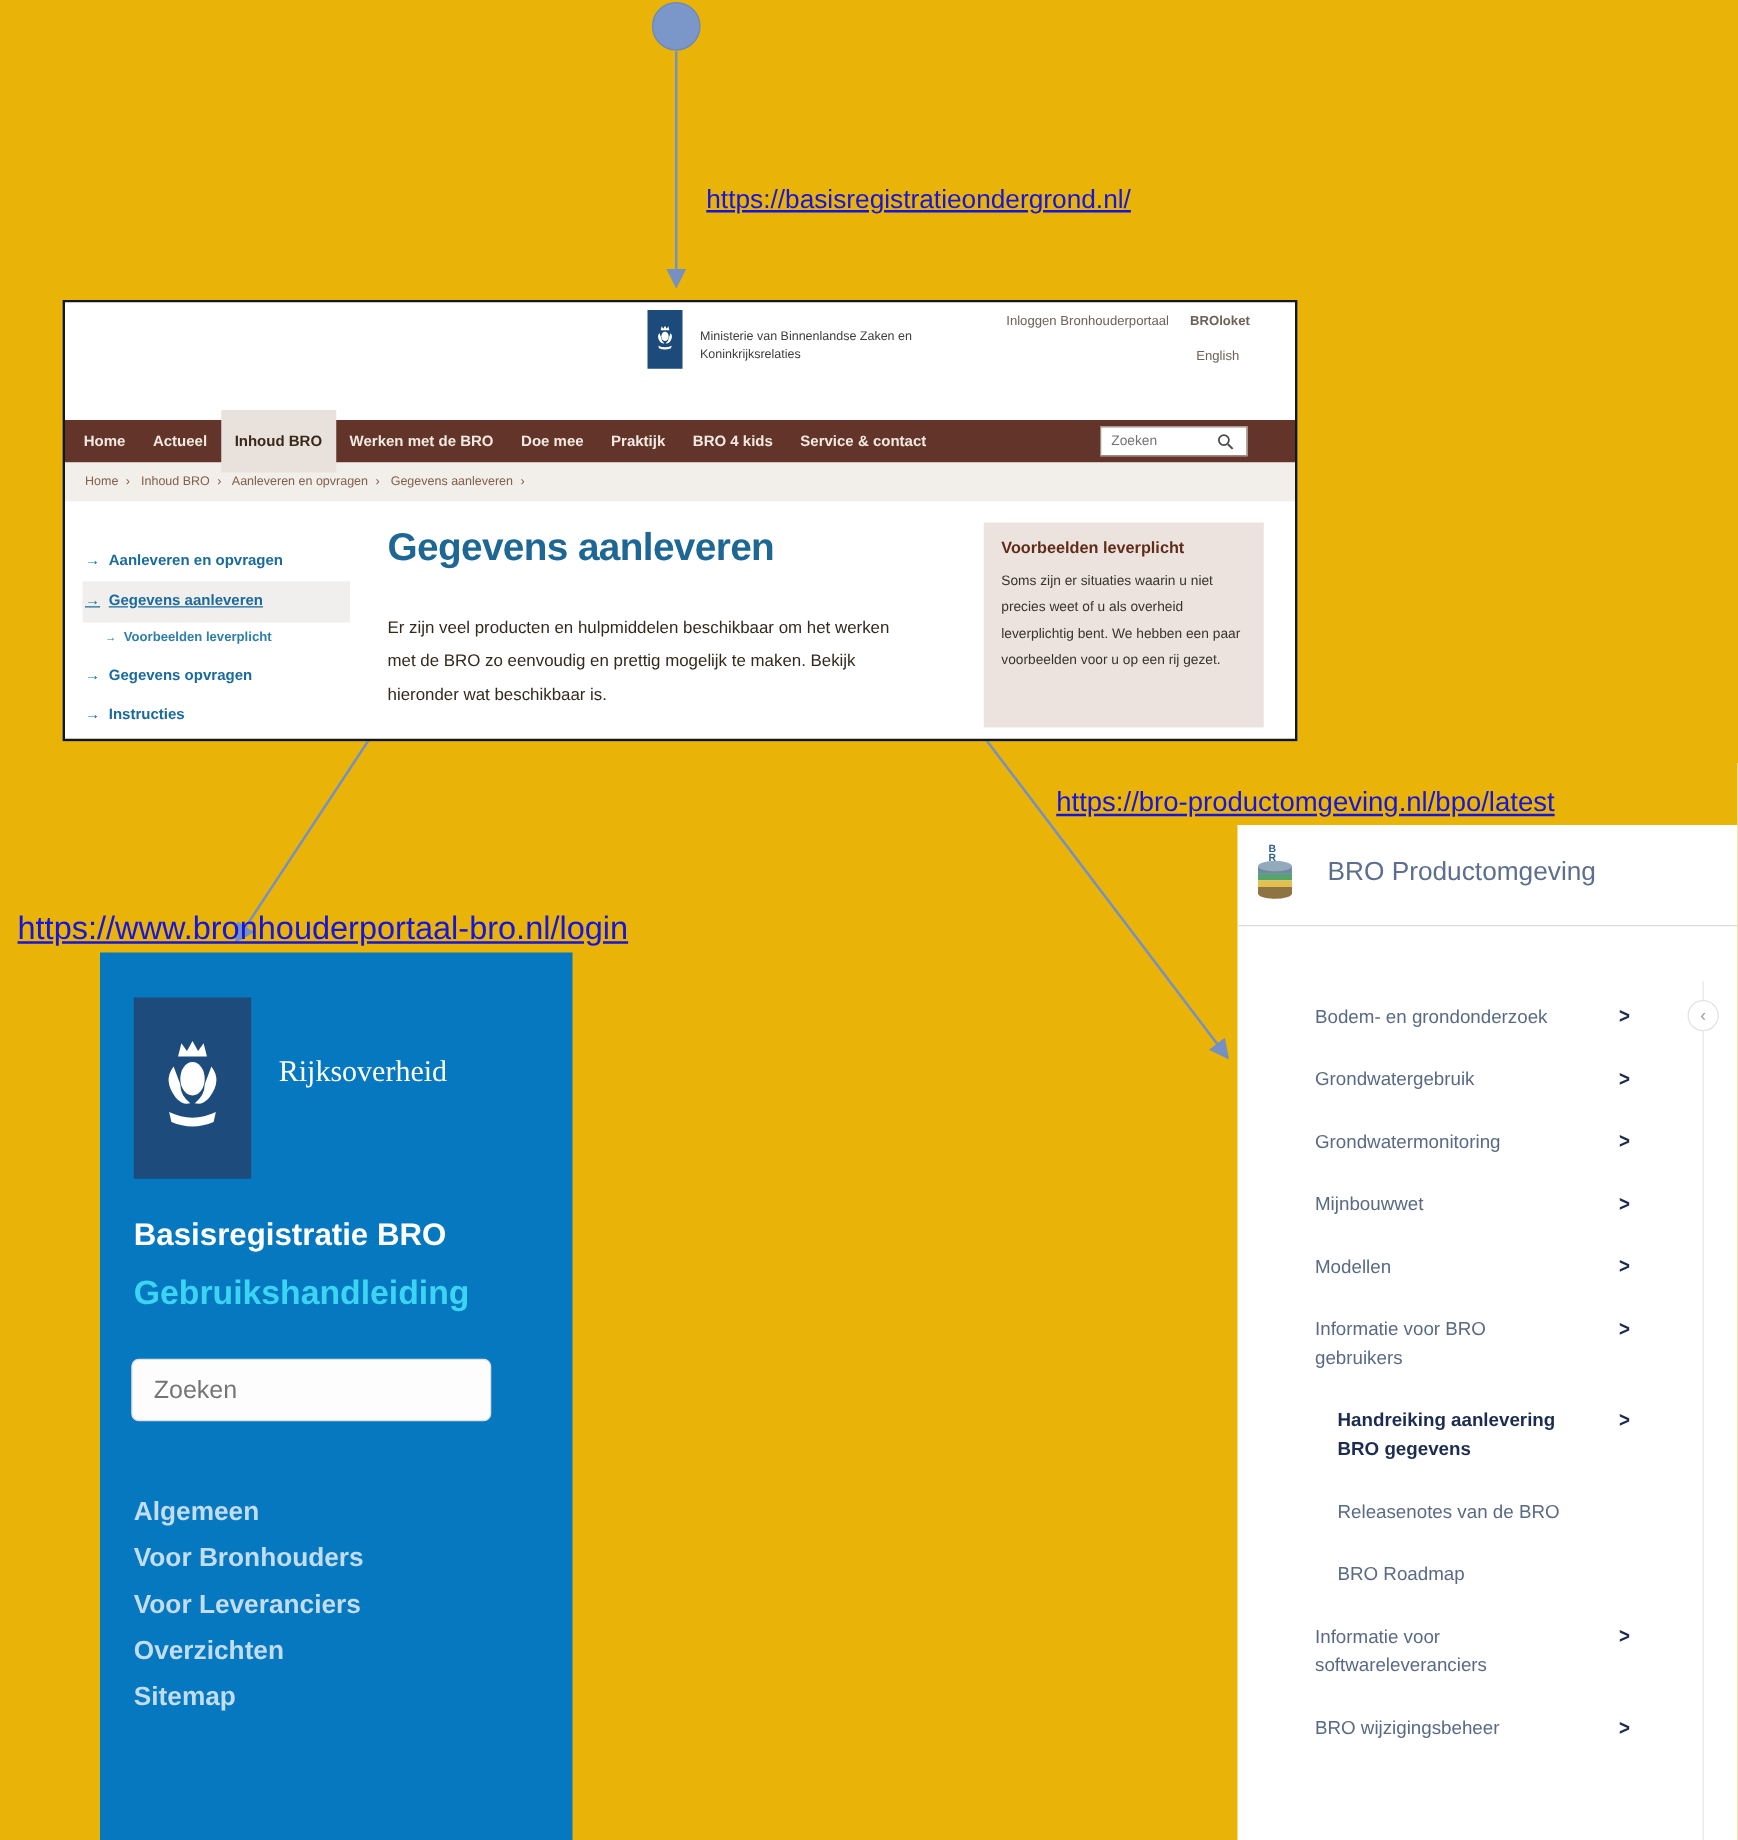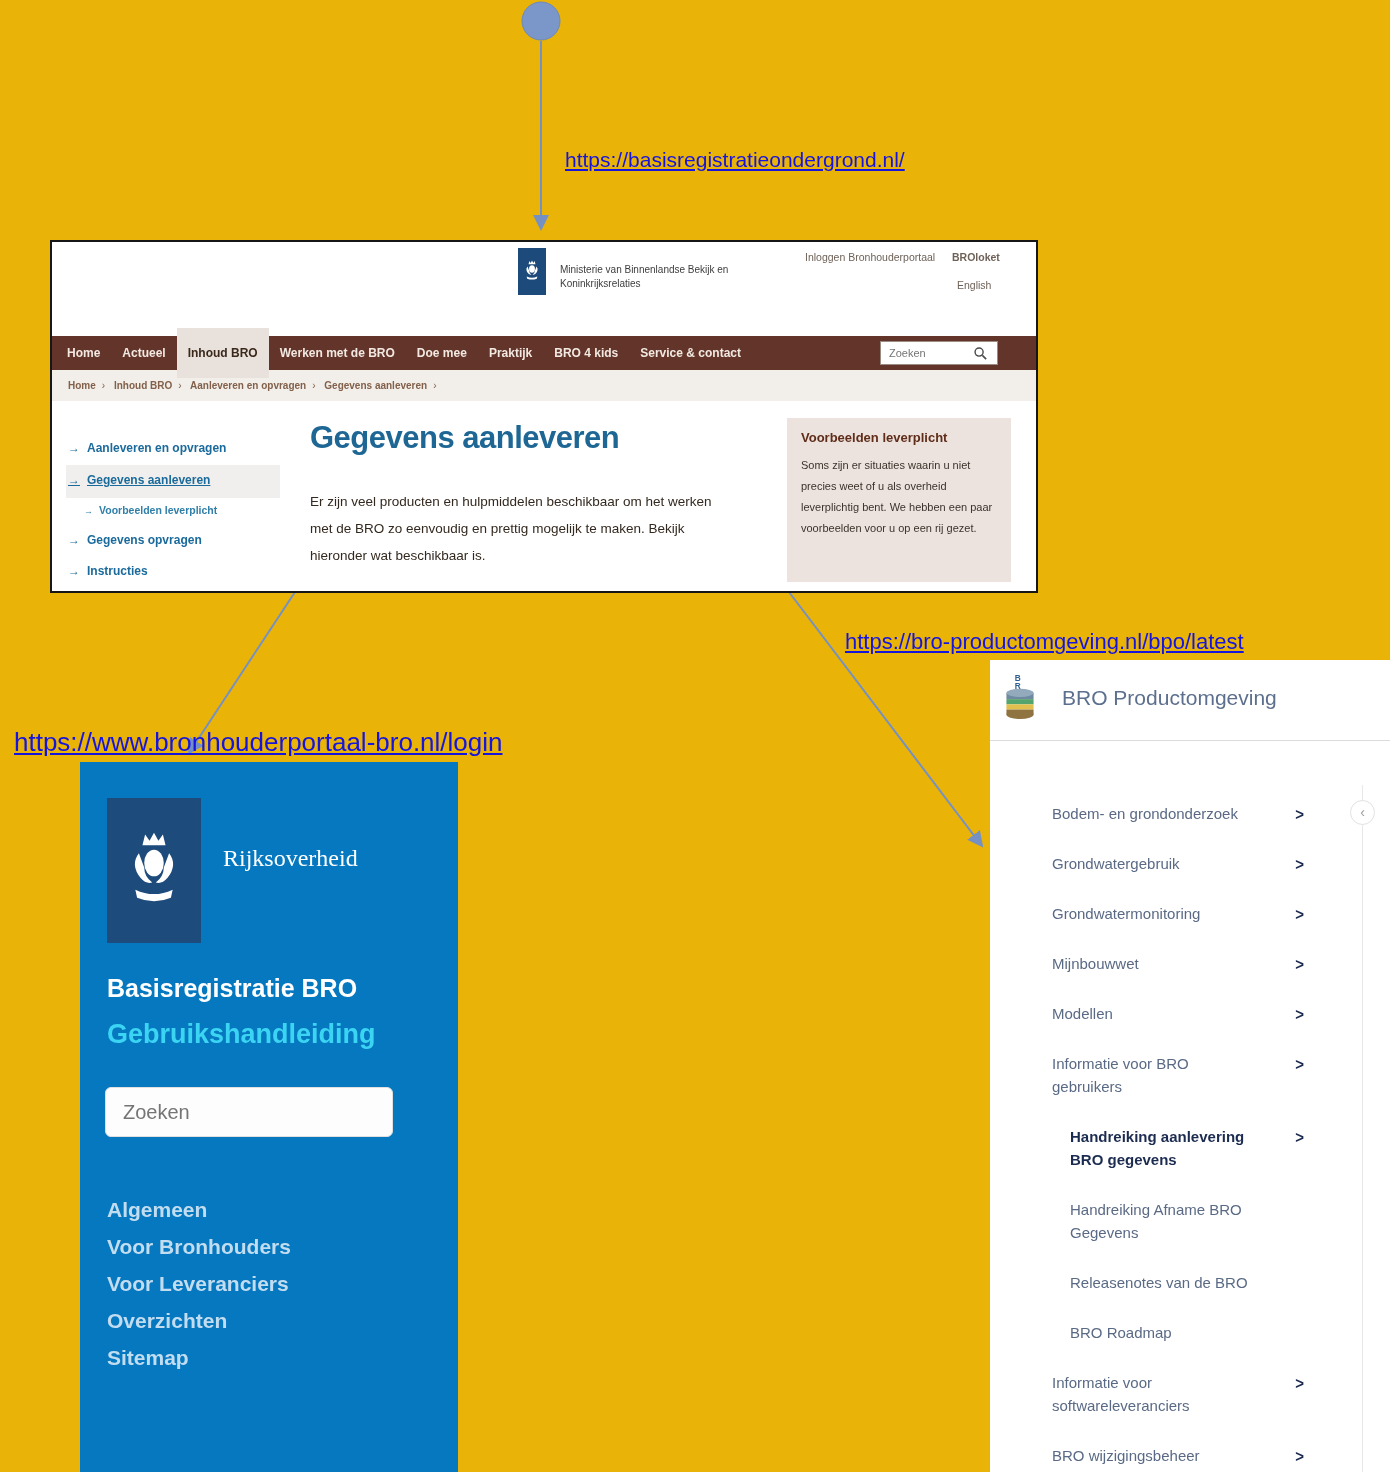--- a/index.html
+++ b/index.html
@@ -24,21 +24,21 @@
   .hl1 { left:753px; top:9px; }
   .hl2 { left:900px; top:9px;font-weight:bold; }
   .hl3 { left:905px; top:37px; }
   .s1-titlebar { position:absolute; left:0; top:68px; width:100%; height:26px; background:#e9e2dc; line-height:26px; padding-left:15px; font-size:13.5px; font-weight:bold; color:#3a281b; }
   .s1-nav { position:absolute; left:0; top:94px; width:100%; height:34px; background:#63352a; display:flex; align-items:center; padding-left:4px; overflow:visible; }
   .nav-it { padding:0 11px; font-size:12px; font-weight:bold; color:#f2e9e2; line-height:34px; cursor:pointer; white-space:nowrap; }
   .nav-it.active { background:#e9e2dc; color:#3a281b; margin-top:-8px; margin-bottom:-8px; padding-top:8px; padding-bottom:8px; line-height:34px; z-index:3; position:relative; }
   .s1-search { position:absolute; right:38px; top:5px; width:118px; height:24px; background:#fff; border:1px solid #9b8c82; display:flex; align-items:center; }
   .s1-search input { border:none; outline:none; width:92px; padding-left:8px; font-size:11px; color:#6c6c6c; font-family:inherit; background:transparent; }
   .s1-search svg { margin-left:0px; }
-  .s1-crumbs { position:absolute; left:0; top:128px; width:100%; height:31px; background:#f2eeea; line-height:31px; padding-left:16px; font-size:10px; font-weight:bold; color:#82604a; }
+  .s1-crumbs { position:absolute; left:0; top:128px; width:100%; height:31px; background:#f2eeea; line-height:31px; padding-left:16px; font-size:10px; font-weight:normal; color:#82604a; }
   .crumb { color:#82604a; cursor:pointer; text-decoration:none; }
   .crumb::after { content:"›"; margin:0 6px; color:#82604a; font-weight:normal; }
   .sb-item { position:absolute; left:16px; font-size:12px; font-weight:bold; color:#1a6a9b; cursor:pointer; white-space:nowrap; }
   .sb-item::before { content:"→"; margin-right:7px; color:#1a6a9b; }
   .sb0 { top:199px; }
   .sb1 { top:231px; text-decoration:underline; }
   .sb-hl { position:absolute; left:14px; top:223px; width:214px; height:33px; background:#f1efed; }
   .sb2 { top:262px; left:32px; font-size:10.5px; color:#2f7fa9; }
   .sb2::before { content:"→"; color:#2f7fa9; margin-right:6px; font-size:9px; }
   .sb3 { top:291px; }
@@ -104,21 +104,21 @@
           <g fill="#ffffff">
             <path d="M20 4 l5 7 5-9 5 9 5-7 3 12 h-26z"></path>
             <ellipse cx="30" cy="34" rx="11" ry="14"></ellipse>
             <path d="M13 24 q-9 12 2 26 q6 7 13 5 q-9-7-9-16z"></path>
             <path d="M47 24 q9 12 -2 26 q-6 7-13 5 q9-7 9-16z"></path>
             <path d="M10 62 q20 9 40 0 l-2 8 q-18 7-36 0z"></path>
           </g>
         </svg>
       </div>
       <div class="s1-ministry">
-        <div>Ministerie van Binnenlandse Bekijk en</div>
+        <div>Ministerie van Binnenlandse Zaken en</div>
         <div>Koninkrijksrelaties</div>
       </div>
       <a class="s1-hl hl1">Inloggen Bronhouderportaal</a>
       <a class="s1-hl hl2">BROloket</a>
       <a class="s1-hl hl3">English</a>
     </div>
 
 
     <div class="s1-nav">
       <span class="nav-it">Home</span>
@@ -230,23 +230,20 @@
       </div>
       <div class="pe-item">
         <span class="pe-label">Informatie voor BRO gebruikers</span>
         <span class="pe-chev"></span>
       </div>
       <div class="pe-item sub bold">
         <span class="pe-label">Handreiking aanlevering BRO gegevens</span>
         <span class="pe-chev"></span>
       </div>
       <div class="pe-item sub">
-        <span class="pe-label">Handreiking Afname BRO Gegevens</span>
-      </div>
-      <div class="pe-item sub">
         <span class="pe-label">Releasenotes van de BRO</span>
       </div>
       <div class="pe-item sub">
         <span class="pe-label">BRO Roadmap</span>
       </div>
       <div class="pe-item">
         <span class="pe-label">Informatie voor softwareleveranciers</span>
         <span class="pe-chev"></span>
       </div>
       <div class="pe-item">

